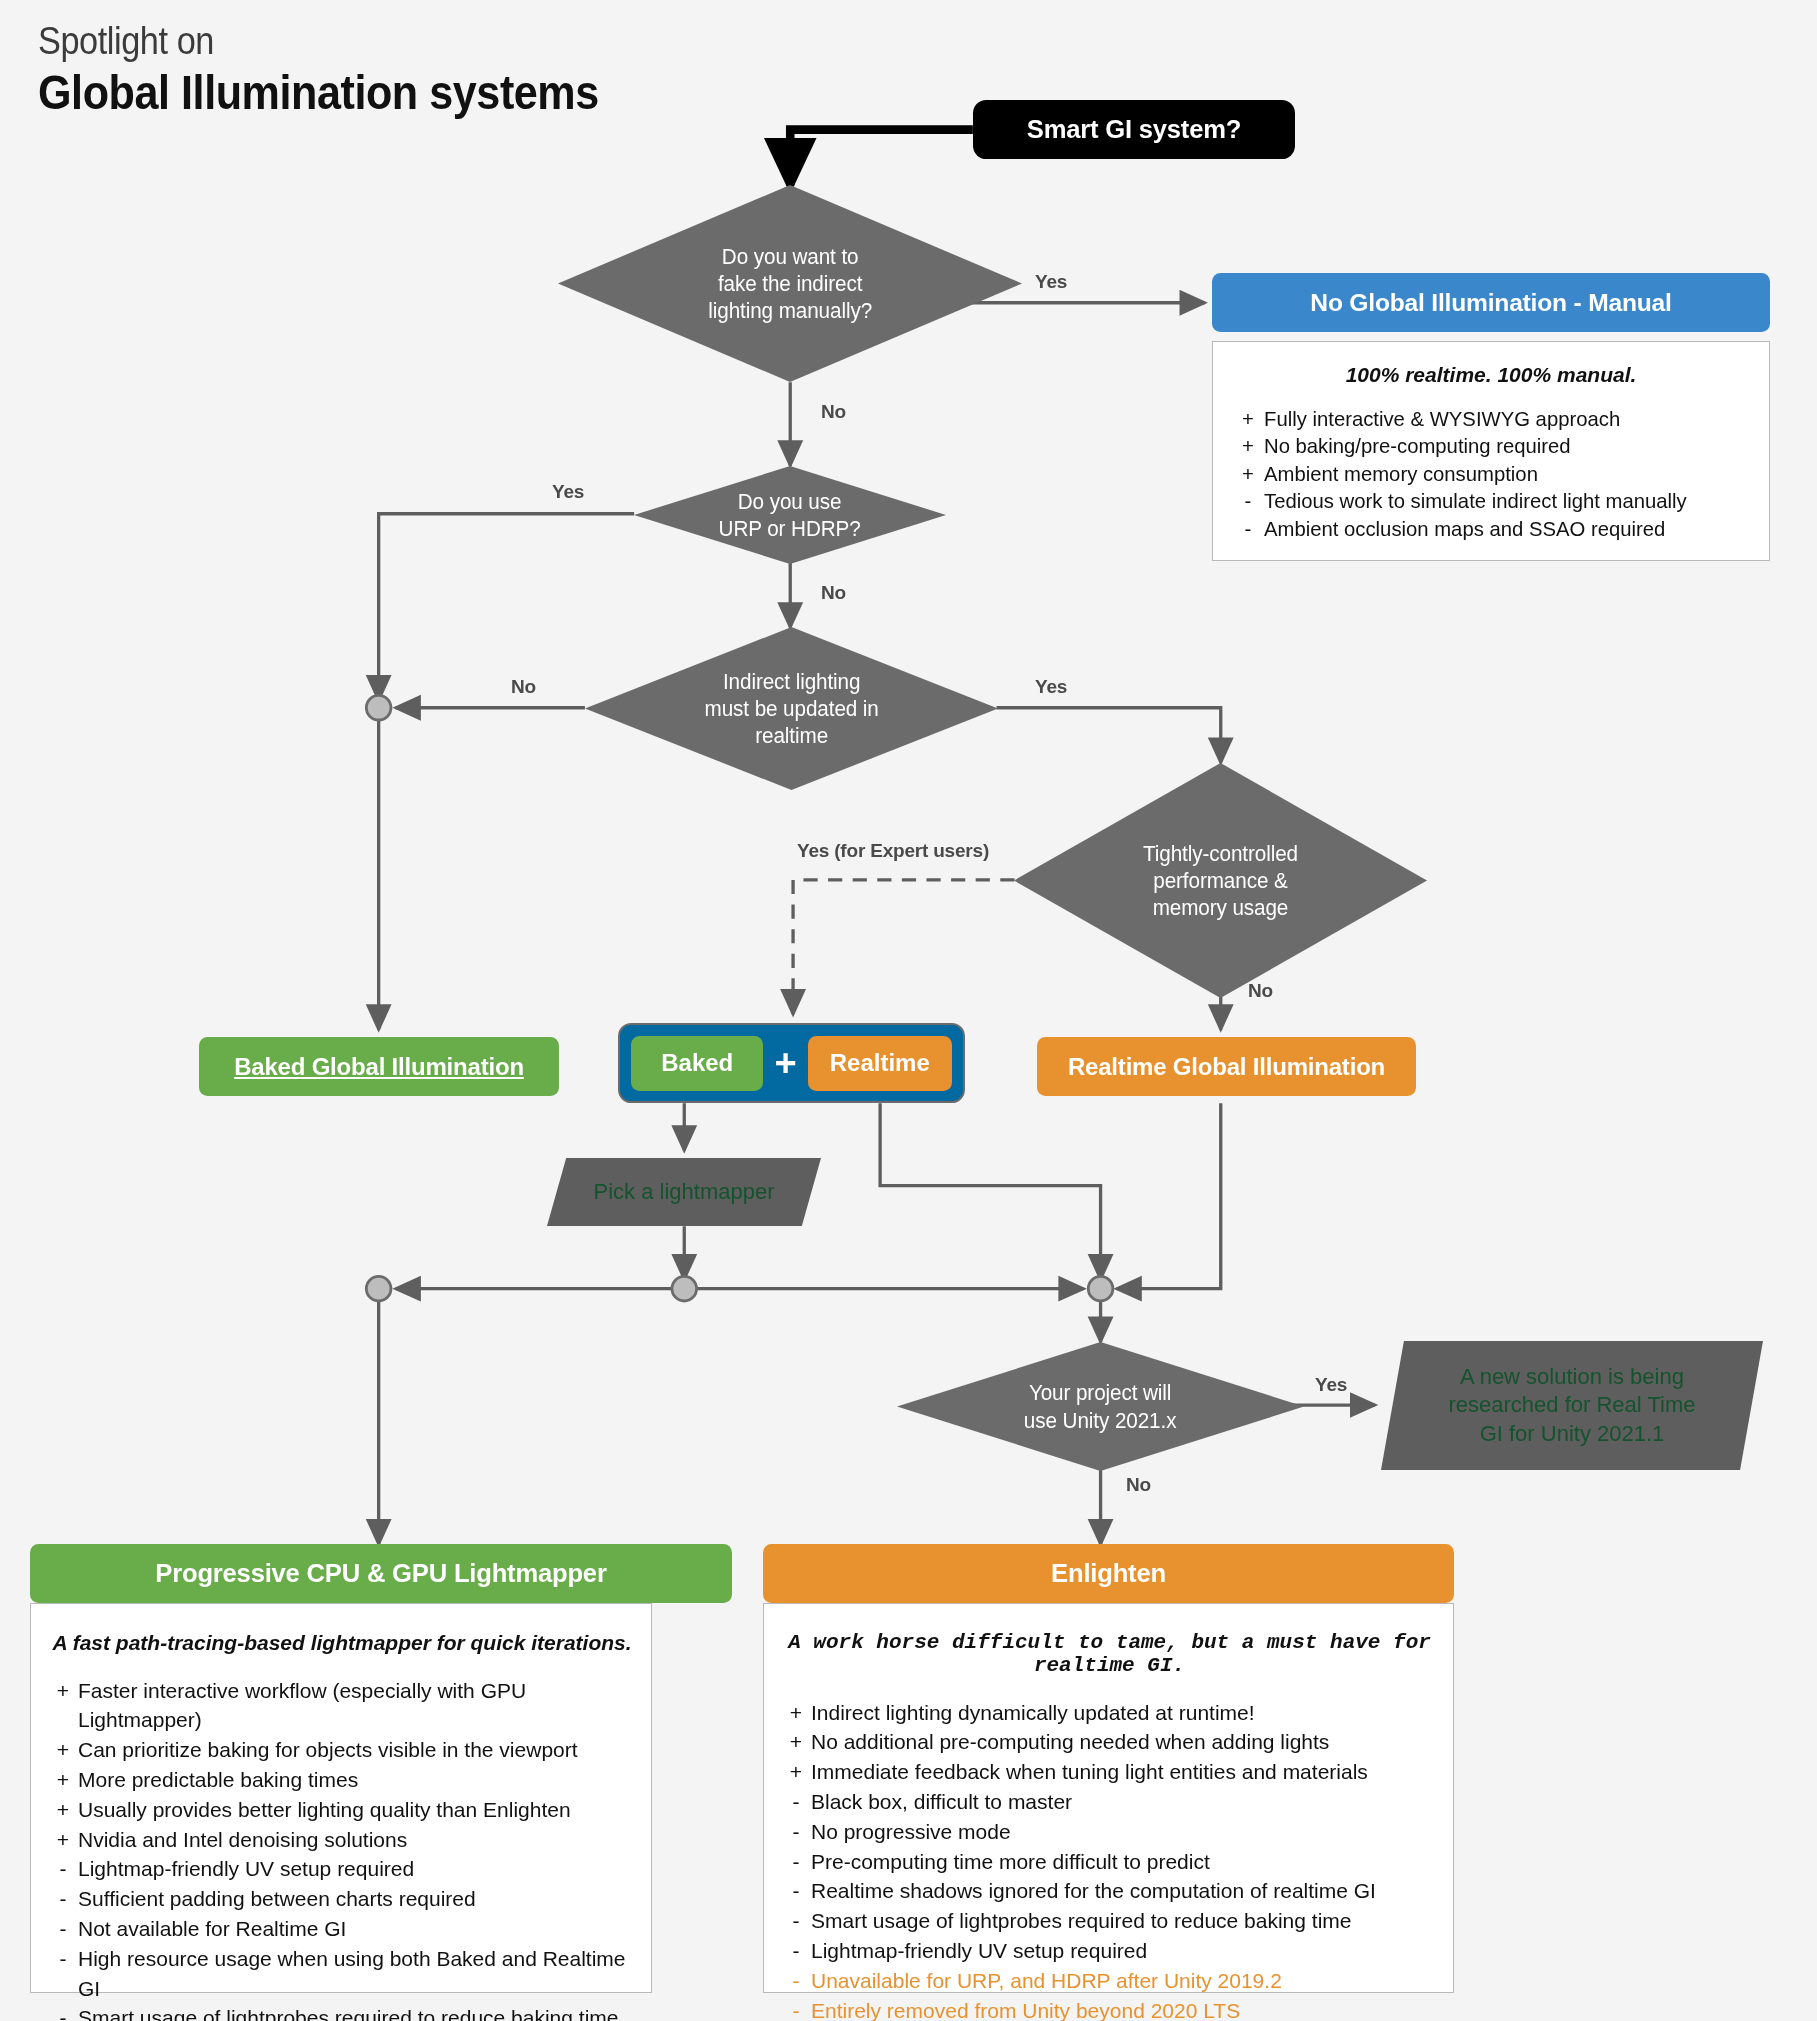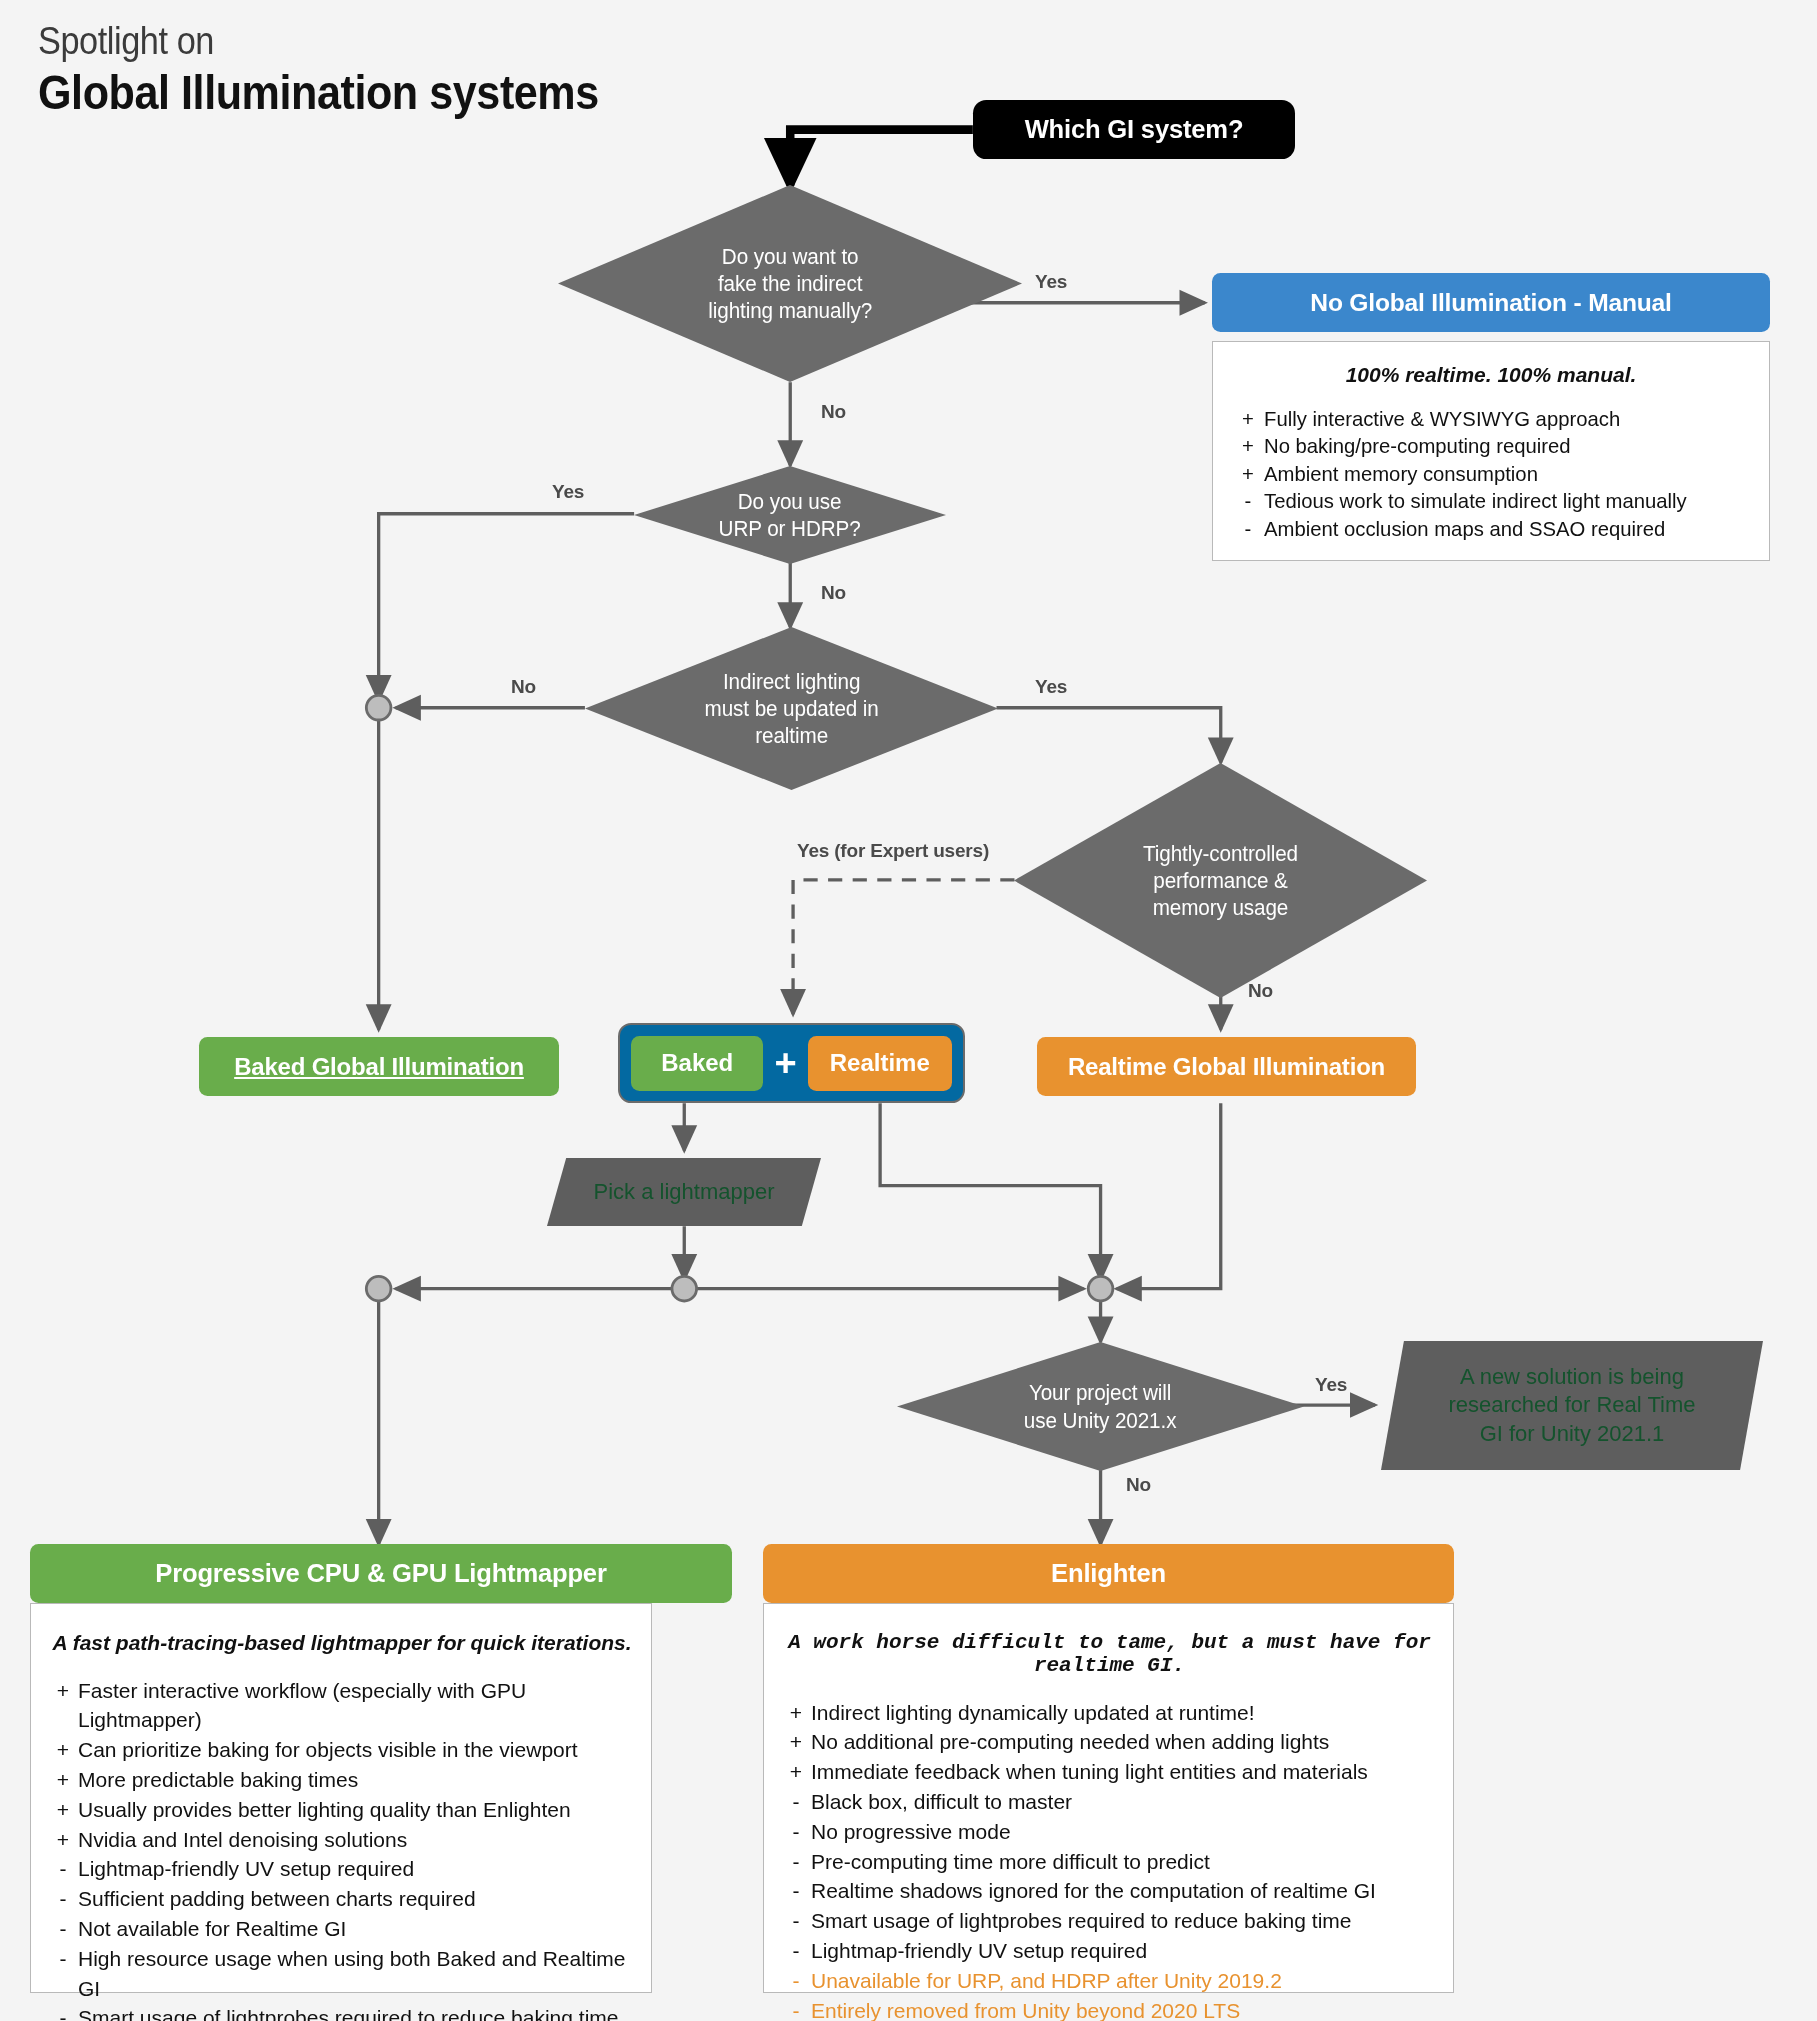--- a/index.html
+++ b/index.html
@@ -191,21 +191,21 @@
     <circle cx="723" cy="1362" r="13" fill="#bdbdbd" stroke="#6b6b6b" stroke-width="3"></circle>
     <circle cx="1163" cy="1362" r="13" fill="#bdbdbd" stroke="#6b6b6b" stroke-width="3"></circle>
     <circle cx="400" cy="748" r="13" fill="#bdbdbd" stroke="#6b6b6b" stroke-width="3"></circle>
   </svg>
 
   <div id="title-block">
     <div id="title-kicker">Spotlight on</div>
     <div id="title-main">Global Illumination systems</div>
   </div>
 
-  <div id="start-pill">Which GI system?</div>
+  <div id="start-pill">Smart GI system?</div>
 
   <div class="diamond" style="left:558px;top:185px;width:464px;height:197px;">
     <div class="dshape"></div>
     <div class="dtext">Do you want to<br>fake the indirect<br>lighting manually?</div>
   </div>
 
   <div class="diamond" style="left:634px;top:466px;width:312px;height:98px;">
     <div class="dshape"></div>
     <div class="dtext">Do you use<br>URP or HDRP?</div>
   </div>

